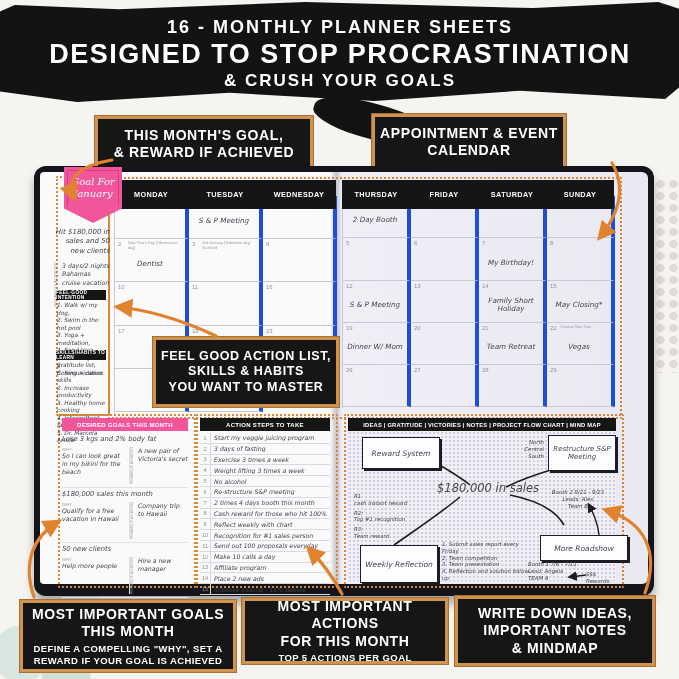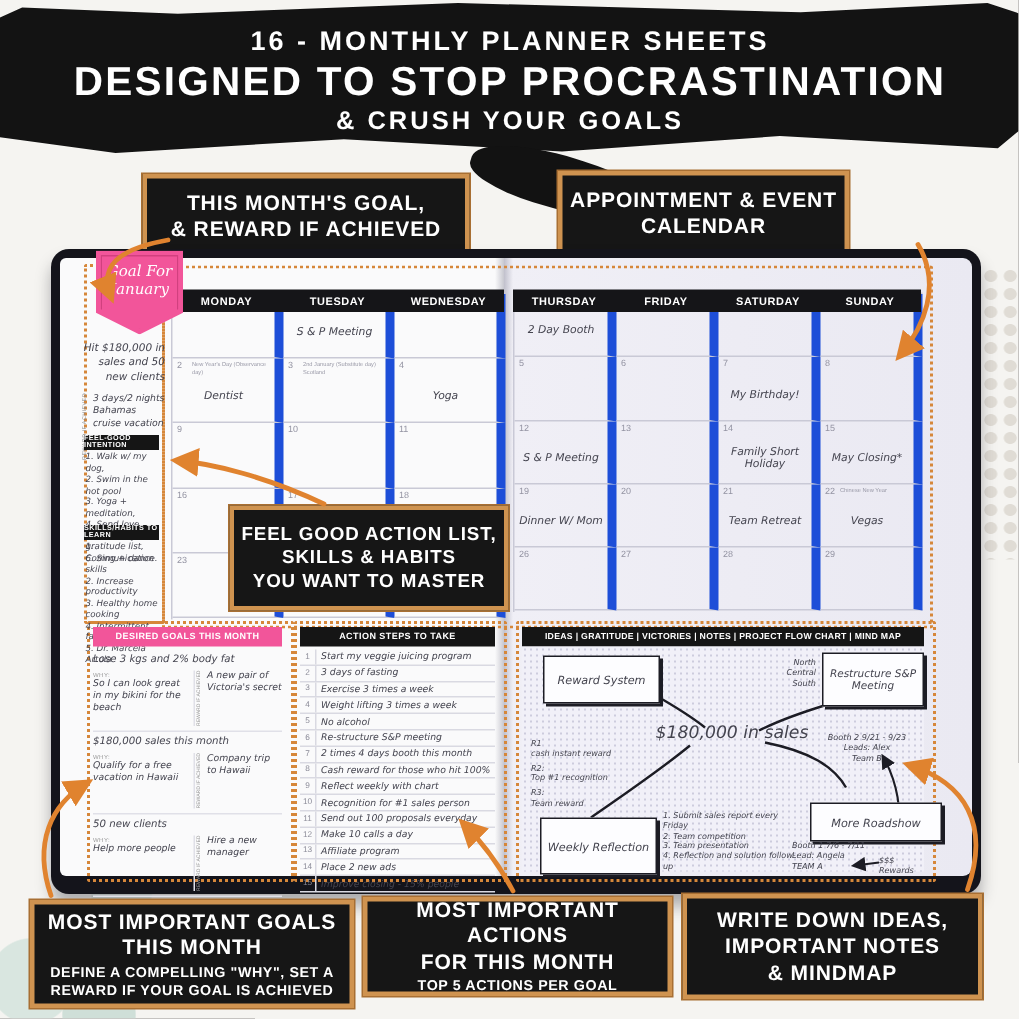--- a/index.html
+++ b/index.html
@@ -59,28 +59,28 @@
   .srew .vlab{width:8px;font-size:3.6px;color:#888;transform:rotate(180deg);writing-mode:vertical-rl;
         text-align:center;letter-spacing:.3px;}
   .srew .rtxt{flex:1;font-size:6.2px;line-height:1.35;}
   .shead{position:absolute;background:#151515;color:#fff;font-weight:700;font-size:4.8px;letter-spacing:.3px;
         display:flex;align-items:center;justify-content:center;height:10px;}
   .sh1{left:56px;top:290px;width:50px;}
   .sh2{left:56px;top:350px;width:50px;}
   .slist{position:absolute;left:57px;width:52px;font-size:5.8px;line-height:1.3;}
   .sl1{top:302px;} .sl2{top:362px;}
   
-  .dayrow{position:absolute;top:193px;height:15px;background:#151518;display:flex;z-index:2;}
+  .dayrow{position:absolute;top:180px;height:29px;background:#151518;display:flex;z-index:2;}
   .drL{left:114px;width:222px;} .drR{left:342px;width:272px;}
   .daycell{flex:1;color:#fff;font-size:7.3px;font-weight:700;letter-spacing:.4px;
         display:flex;align-items:center;justify-content:center;}
   .grid{position:absolute;display:grid;border-left:1px solid #c9c9d6;border-top:1px solid #c9c9d6;z-index:1;}
   .gridL{left:114px;top:195px;width:222px;height:217px;grid-template-columns:repeat(3,1fr);grid-auto-rows:43.2px;}
   .gridR{left:342px;top:195px;width:272px;height:212px;grid-template-columns:repeat(4,1fr);grid-auto-rows:42.3px;}
-  .cell{position:relative;border-right:6px solid #1d4ed8;border-bottom:1px solid #c9c9d6;}
+  .cell{position:relative;border-right:4px solid #1d4ed8;border-bottom:1px solid #c9c9d6;}
   .cnum{position:absolute;top:2px;left:3px;font-size:6px;color:#9393a2;}
   .chol{position:absolute;top:2px;left:13px;right:1px;font-size:3.8px;color:#9a9aa8;line-height:1.15;}
   .cnote{position:absolute;inset:9px 1px 1px 1px;display:flex;align-items:center;justify-content:center;
         text-align:center;font-size:7.2px;line-height:1.2;}
   
   .pinkhead{position:absolute;left:62px;top:418px;width:126px;height:13px;background:#f2559a;color:#fff;
         font-weight:700;font-size:6px;letter-spacing:.3px;display:flex;align-items:center;justify-content:center;}
   .blackhead{position:absolute;background:#151515;color:#fff;font-weight:700;display:flex;align-items:center;justify-content:center;}
   .ah{left:200px;top:418px;width:130px;height:13px;font-size:6px;letter-spacing:.3px;}
   .mh{left:348px;top:418px;width:268px;height:13px;font-size:5.8px;letter-spacing:.2px;}
@@ -204,25 +204,20 @@
       <span class="cnum">2</span>
       <span class="chol">New Year's Day (Observance day)</span>
       <span class="cnote hand">Dentist</span>
     </div>
       <div class="cell">
       <span class="cnum">3</span>
       <span class="chol">2nd January (Substitute day) Scotland</span>
       <span class="cnote hand"></span>
     </div>
       <div class="cell">
-      <span class="cnum">4</span>
-      <span class="chol"></span>
-      <span class="cnote hand">Yoga</span>
-    </div>
-      <div class="cell">
       <span class="cnum">9</span>
       <span class="chol"></span>
       <span class="cnote hand"></span>
     </div>
       <div class="cell">
       <span class="cnum">10</span>
       <span class="chol"></span>
       <span class="cnote hand"></span>
     </div>
       <div class="cell">

